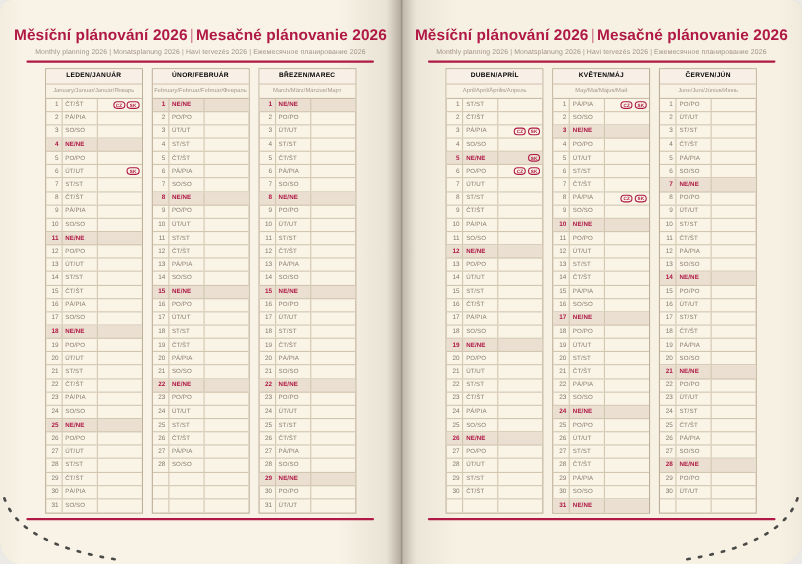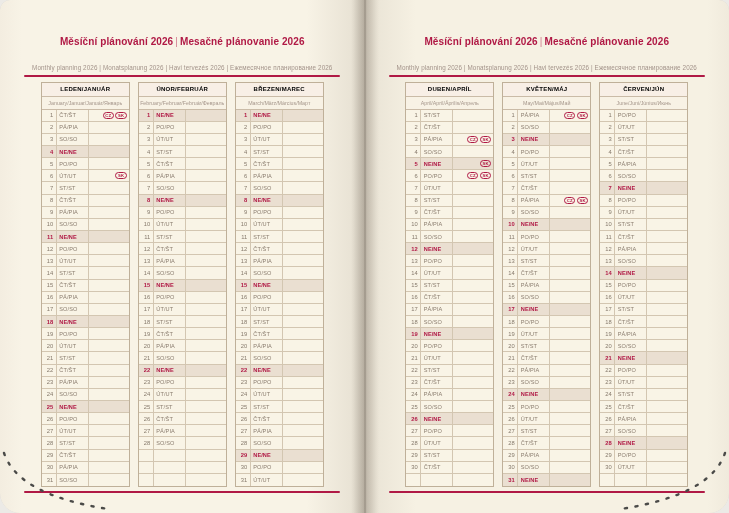--- a/index.html
+++ b/index.html
@@ -25,21 +25,21 @@
   }
   .page.left{background:linear-gradient(to right,#f3ede0 0%,#f8f3e6 6%,#f8f3e6 84%,#e8e2d4 97%,#d9d2c4 100%);}
   .page.right{background:linear-gradient(to right,#ddd6c8 0%,#ebe5d7 3%,#f6f1e3 14%,#f6f1e3 94%,#f0eadc 100%);}
   .spine{
     position:absolute;top:0;bottom:0;left:calc(50% - 14px);width:28px;
     background:linear-gradient(to right,rgba(0,0,0,0) 0%,rgba(92,80,66,.28) 46%,rgba(70,60,48,.45) 50%,rgba(92,80,66,.22) 56%,rgba(0,0,0,0) 100%);
     pointer-events:none;
   }
   .pagehead{text-align:center;}
   .ptitle{
-    margin:14px;font-size:10px;line-height:15px;font-weight:bold;
+    margin:4px;font-size:14px;line-height:15px;font-weight:bold;
     letter-spacing:.1px;
   }
   .ptitle .sep{font-weight:normal;opacity:.55;padding:0 2px;}
   .psub{
     margin-top:2px;font-size:6.3px;line-height:9px;color:#a3938a;letter-spacing:.1px;
   }
   .trule{height:1.6px;margin:3px auto 5px auto;width:316px;border-radius:1px;}
   .months{
     display:flex;justify-content:center;gap:8px;
   }

